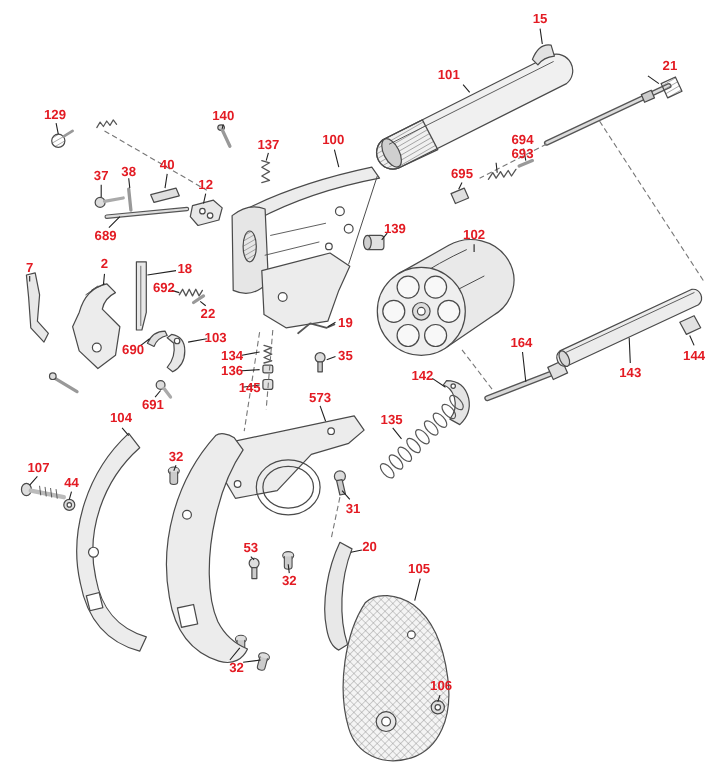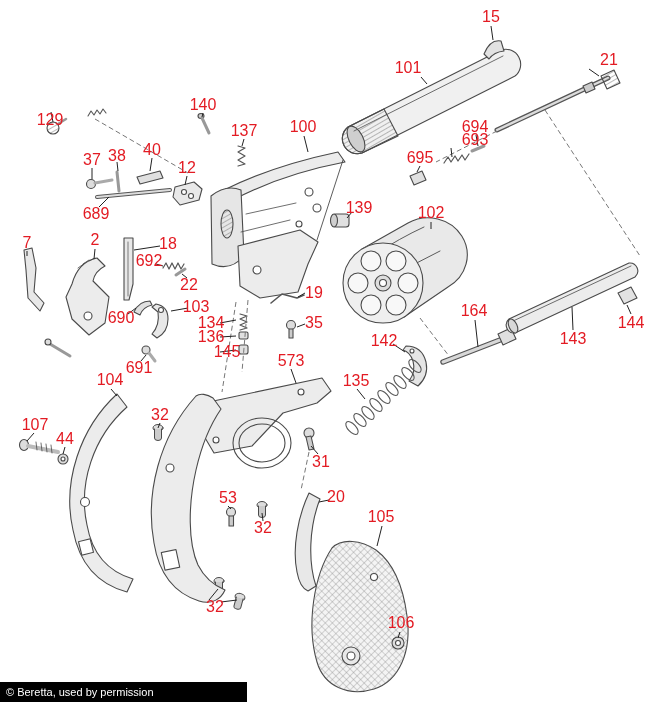--- a/index.html
+++ b/index.html
@@ -9,22 +9,22 @@
     font-family:"Liberation Sans", sans-serif;
     overflow:hidden;
   }
   #stage { position:relative; width:650px; height:702px; background:#ffffff; }
   #stage svg { position:absolute; left:0; top:0; }
   #label-layer { position:absolute; left:0; top:0; width:650px; height:702px; pointer-events:none; }
   .part-label {
     position:absolute;
     transform:translate(-50%,-50%);
     color:var(--label-color,#e31b23);
-    font-size:16px;
-    font-weight:400;
+    font-size:12px;
+    font-weight:700;
     white-space:nowrap;
     line-height:1;
   }
   #copyright-bar {
     position:absolute; left:0; bottom:0;
     width:247px; height:20px;
     background:var(--footer-bg,#000000);
     color:var(--footer-fg,#ffffff);
     display:flex; align-items:center;
     padding-left:6px;
@@ -302,21 +302,21 @@
                M318,454 L311,446 M228,506 L231,509 M263,521 L262,513
                M329,500 L319,502 M382,526 L377,546
                M209,600 L218,589 M221,602 L237,600 M400,632 L398,638"></path>
     </g>
   </svg>
 
   <div id="label-layer">
       <div class="part-label" style="left: 491px; top: 17px;">15</div>
       <div class="part-label" style="left: 408px; top: 68px;">101</div>
       <div class="part-label" style="left: 589px; top: 60px; margin-left: 20px;">21</div>
-      <div class="part-label" style="left: 50px; top: 120px; text-align: right;">129</div>
+      <div class="part-label" style="left: 50px; top: 104px; text-align: right;">129</div>
       <div class="part-label" style="left: 203px; top: 105px;">140</div>
       <div class="part-label" style="left: 244px; top: 131px;">137</div>
       <div class="part-label" style="left: 303px; top: 127px;">100</div>
       <div class="part-label" style="left: 451px; top: 140px; margin-left: 24px;">693</div>
       <div class="part-label" style="left: 475px; top: 127px;">694</div>
       <div class="part-label" style="left: 420px; top: 158px;">695</div>
       <div class="part-label" style="left: 92px; top: 160px;">37</div>
       <div class="part-label" style="left: 117px; top: 156px;">38</div>
       <div class="part-label" style="left: 152px; top: 150px;">40</div>
       <div class="part-label" style="left: 187px; top: 168px;">12</div>
@@ -348,17 +348,14 @@
       <div class="part-label" style="left: 160px; top: 415px;">32</div>
       <div class="part-label" style="left: 321px; top: 462px;">31</div>
       <div class="part-label" style="left: 228px; top: 498px;">53</div>
       <div class="part-label" style="left: 263px; top: 528px;">32</div>
       <div class="part-label" style="left: 336px; top: 497px;">20</div>
       <div class="part-label" style="left: 381px; top: 517px;">105</div>
       <div class="part-label" style="left: 215px; top: 607px;">32</div>
       <div class="part-label" style="left: 401px; top: 623px;">106</div>
     </div>
 
-  <div id="copyright-bar">
-    <span>© Beretta, used by permission</span>
-  </div>
 
 </div>
 
 </body></html>

